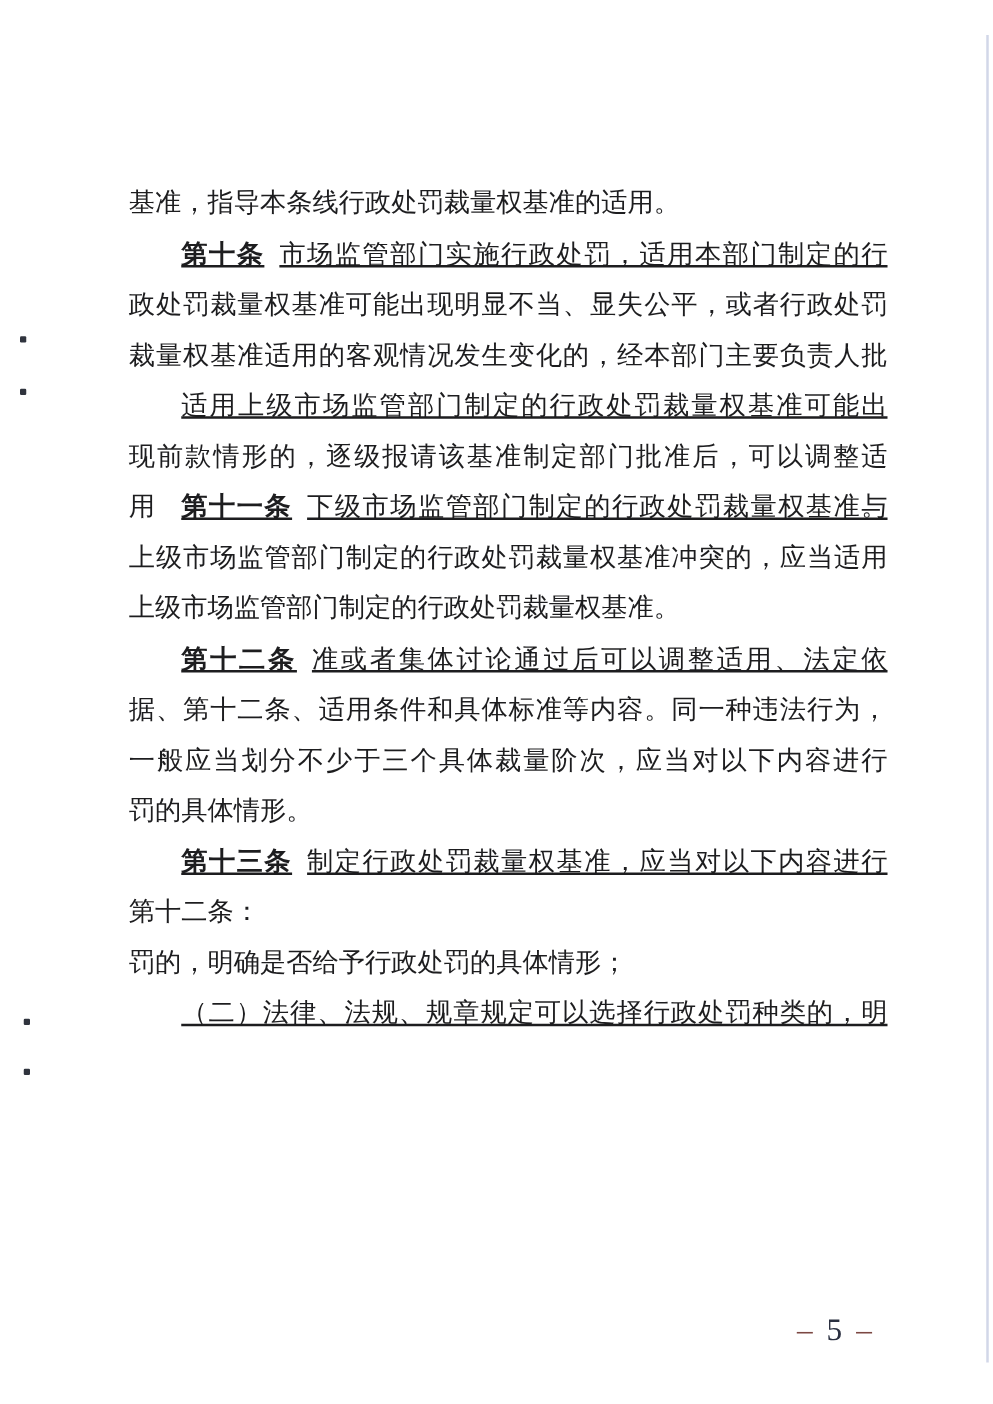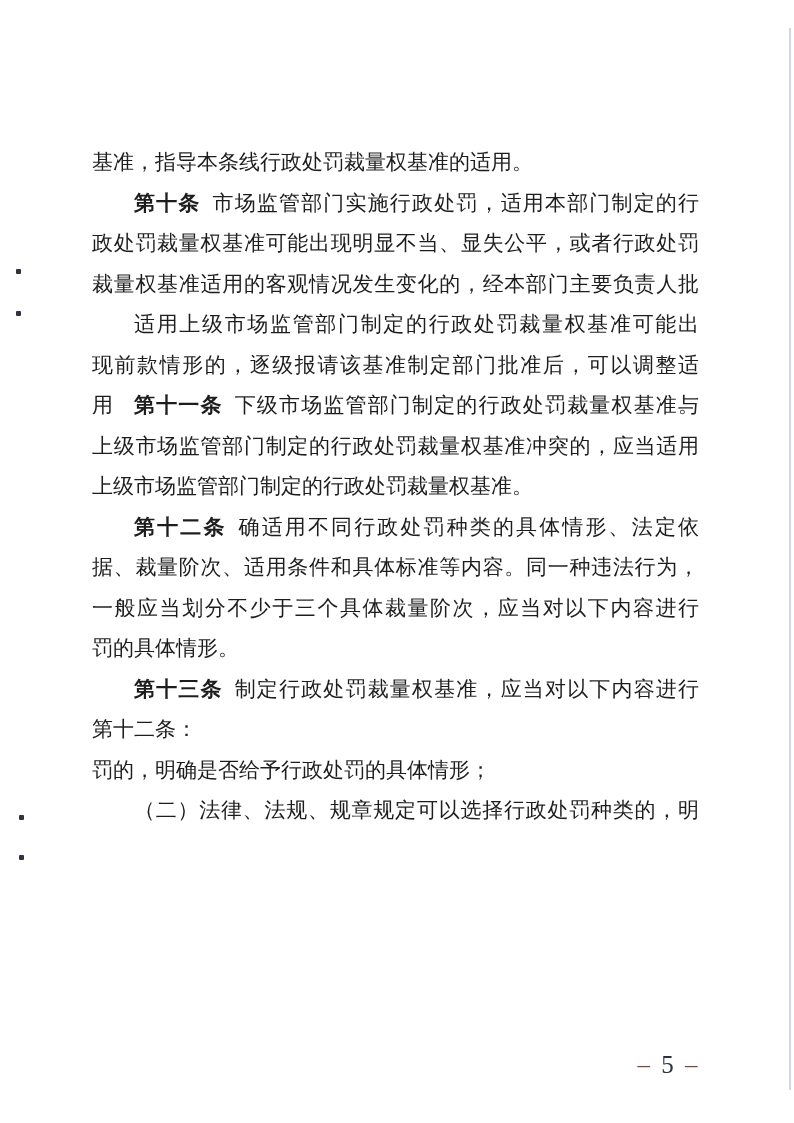--- a/index.html
+++ b/index.html
@@ -29,36 +29,36 @@
     background: #30343e;
     border-radius: 1px;
   }
   .speck.s1 { left: 16px; top: 269px; }
   .speck.s2 { left: 16px; top: 311px; }
   .speck.s3 { left: 19px; top: 815px; }
   .speck.s4 { left: 19px; top: 855px; }
 
   .text-block {
     position: absolute;
-    left: 92px;
+    left: 103px;
     top: 142px;
     width: 607px;
     font-size: 21px;
     color: #1d1d1f;
   }
   .line {
     height: 40.5px;
     line-height: 40.5px;
     text-align: left;
   }
   .line.justify {
     text-align: justify;
     text-align-last: justify;
   }
-  .line.indent { text-indent: 42px; }
+  .line.indent { text-indent: 42px; text-decoration: underline; }
   .seg.bold {
     font-weight: 700;
     margin-right: 12px;
   }
 
   .footer-page-number {
     position: absolute;
     left: 618px;
     top: 1048px;
     width: 100px;
@@ -84,22 +84,22 @@
   <div class="text-block">
       <div class="line"><span class="seg">基准，指导本条线行政处罚裁量权基准的适用。</span></div>
       <div class="line indent justify"><span class="seg bold">第十条</span><span class="seg">市场监管部门实施行政处罚，适用本部门制定的行</span></div>
       <div class="line justify"><span class="seg">政处罚裁量权基准可能出现明显不当、显失公平，或者行政处罚</span></div>
       <div class="line justify"><span class="seg">裁量权基准适用的客观情况发生变化的，经本部门主要负责人批</span></div>
       <div class="line indent justify"><span class="seg">适用上级市场监管部门制定的行政处罚裁量权基准可能出</span></div>
       <div class="line justify"><span class="seg">现前款情形的，逐级报请该基准制定部门批准后，可以调整适用。</span></div>
       <div class="line indent justify"><span class="seg bold">第十一条</span><span class="seg">下级市场监管部门制定的行政处罚裁量权基准与</span></div>
       <div class="line justify"><span class="seg">上级市场监管部门制定的行政处罚裁量权基准冲突的，应当适用</span></div>
       <div class="line"><span class="seg">上级市场监管部门制定的行政处罚裁量权基准。</span></div>
-      <div class="line indent justify"><span class="seg bold">第十二条</span><span class="seg">确适用不同行政处罚种类的具体情形、法定依</span></div>
-      <div class="line justify"><span class="seg">据、裁量阶次、适用条件和具体标准等内容。同一种违法行为，</span></div>
+      <div class="line indent justify"><span class="seg bold">第十二条</span><span class="seg">准或者集体讨论通过后可以调整适用、法定依</span></div>
+      <div class="line justify"><span class="seg">据、第十二条、适用条件和具体标准等内容。同一种违法行为，</span></div>
       <div class="line justify"><span class="seg">一般应当划分不少于三个具体裁量阶次，应当对以下内容进行</span></div>
       <div class="line"><span class="seg">罚的具体情形。</span></div>
       <div class="line indent justify"><span class="seg bold">第十三条</span><span class="seg">制定行政处罚裁量权基准，应当对以下内容进行</span></div>
       <div class="line"><span class="seg">第十二条：</span></div>
       <div class="line"><span class="seg">罚的，明确是否给予行政处罚的具体情形；</span></div>
       <div class="line indent justify"><span class="seg">（二）法律、法规、规章规定可以选择行政处罚种类的，明</span></div>
     </div>
 
   <div class="footer-page-number">
     <span class="dash">–</span>

